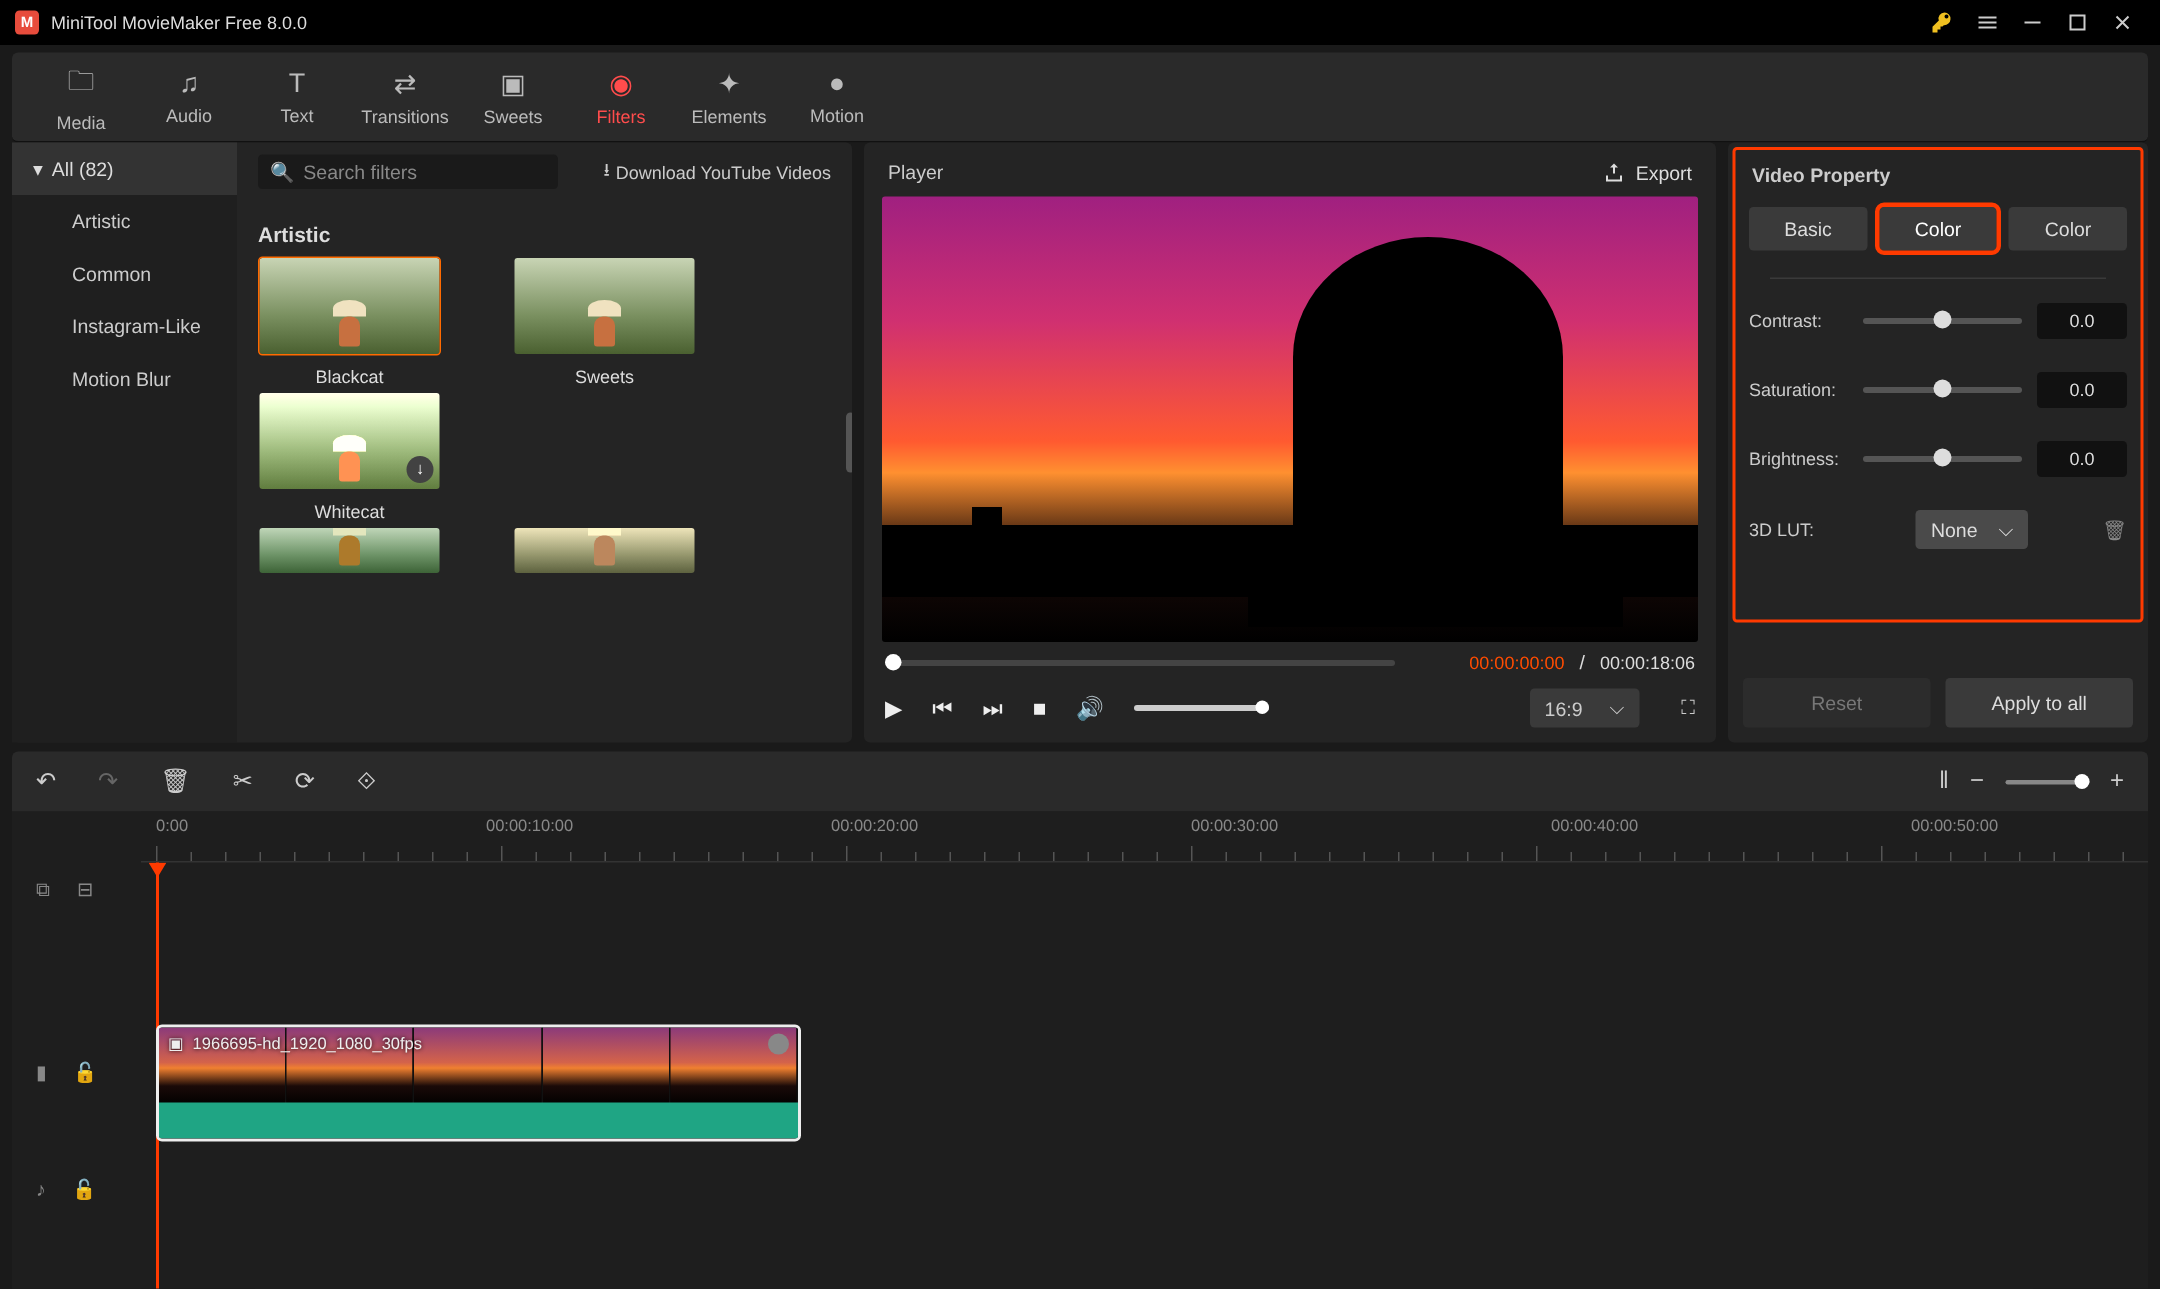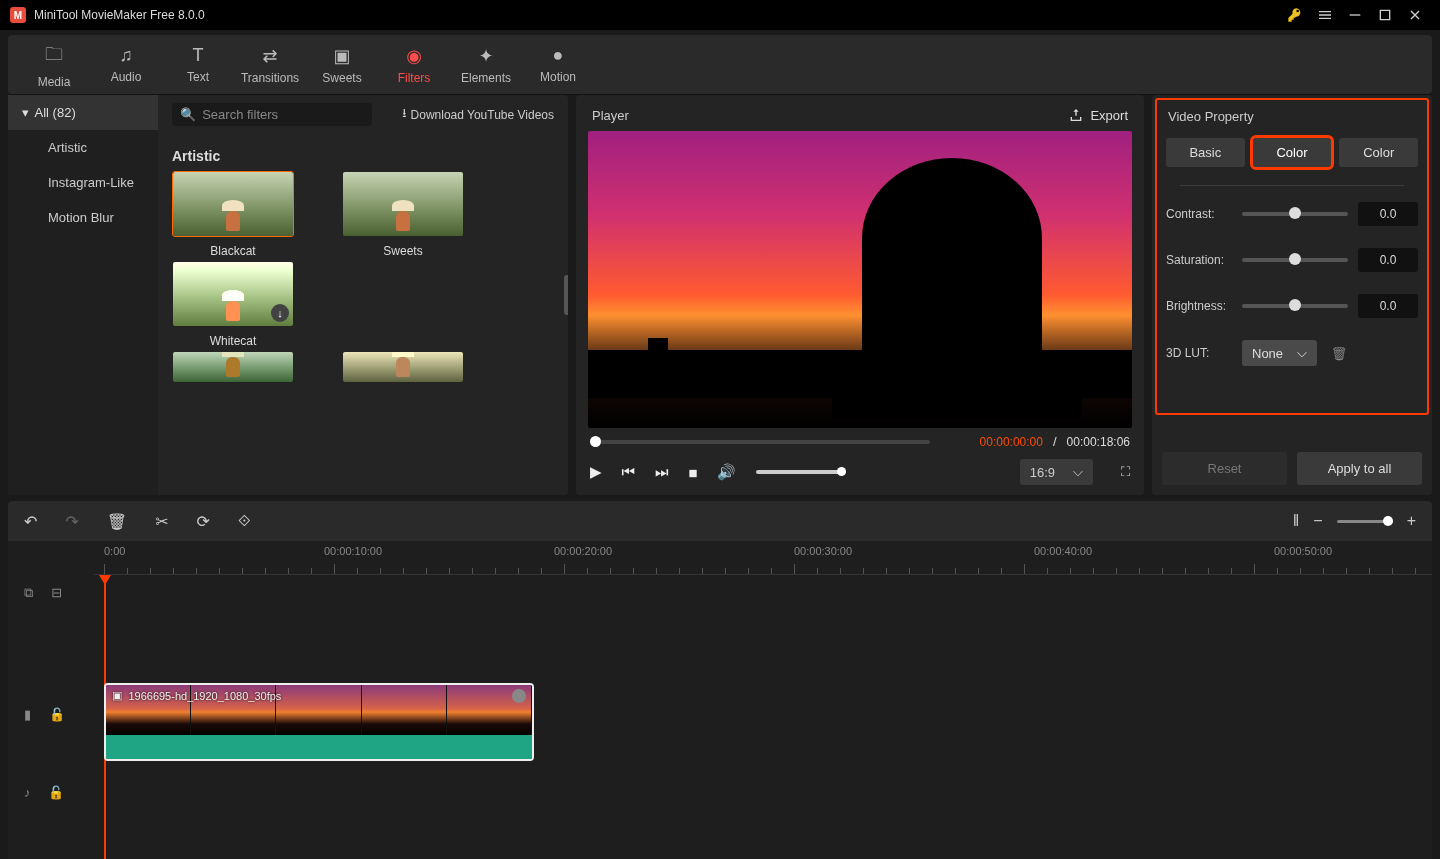--- a/index.html
+++ b/index.html
@@ -42,21 +42,21 @@
 .thumb .label { margin-top:8px; color:#ddd; font-size:12px; }
 .section-title { font-size:14px; font-weight:bold; color:#ddd; margin:14px 0 8px 4px; }
 .person { position:absolute; left:50%; bottom:6px; transform:translateX(-50%); width:22px; height:30px; }
 .person .hat { width:22px; height:11px; background:#f0e2c0; border-radius:50% 50% 0 0; }
 .person .body { width:14px; height:20px; background:#c77040; margin:0 auto; border-radius:6px 6px 2px 2px; }
 .dl-badge { position:absolute; right:4px; bottom:4px; width:18px;height:18px;background:#333;border-radius:50%;display:flex;align-items:center;justify-content:center;color:#ccc;font-size:11px;}
 .filters-scrollbar{position:absolute;right:-2px;top:180px;width:6px;height:40px;background:#555;border-radius:3px;}
 
 
 .player-panel { flex: 1; background: #242424; border-radius:4px; display:flex; flex-direction:column; padding:0;}
-.player-head { display:flex; align-items:center; padding: 12px 16px 8px 16px;}
+.player-head { display:flex; padding: 12px 16px 8px 16px;}
 .player-head .ptitle { color:#ccc; }
 .player-head .export-btn { margin-left:auto; display:flex;align-items:center;gap:6px; color:#ddd; cursor:pointer;}
 .video { flex:1; margin:0 12px; position:relative; background: linear-gradient(180deg,#a02080 0%, #d03070 28%, #ff5a30 55%, #ff9030 62%, #1a0a08 80%, #000 100%); border-radius:2px; overflow:hidden;}
 .silhouette { position:absolute; right:90px; bottom:30px; width:180px; height:240px; background:#000; border-radius: 60% 60% 30% 30% / 40% 40% 20% 20%; }
 .silhouette::after{content:'';position:absolute;bottom:-20px;left:-30px;right:-40px;height:60px;background:#000;border-radius:20px 40px 0 0;}
 .horizon { position:absolute; left:0; right:0; bottom:30px; height:48px; background:#000;}
 .horizon::before{content:'';position:absolute;top:-12px;left:60px;width:20px;height:12px;background:#000;}
 .player-controls { padding:6px 14px 10px 14px; }
 .seek { display:flex; align-items:center; gap:10px;}
 .seek .bar { flex:1; height:4px; background:#444; border-radius:2px; position:relative;}
@@ -66,26 +66,26 @@
 .ctrl-row { display:flex; align-items:center; gap:20px; margin-top:10px;}
 .ctrl-btn { color:#eee; font-size:15px; cursor:pointer; }
 .vol-bar { width:90px; height:4px; background:#ccc; border-radius:2px; position:relative;}
 .vol-bar .vdot{ position:absolute; right:0; top:-3px; width:9px;height:9px;background:#fff;border-radius:50%;}
 .aspect-sel { margin-left:auto; background:#3a3a3a; padding:5px 10px; border-radius:3px; display:flex;align-items:center;gap:18px; color:#ccc;}
 .fullscreen { margin-left:8px; color:#ccc; cursor:pointer;}
 
 
 .prop-panel { width: 280px; background:#242424; border-radius:4px; padding:0; position:relative;}
 .prop-outline { position:absolute; inset:3px 3px 80px 3px; border:2px solid #ff3a00; border-radius:3px; pointer-events:none;}
-.prop-head { padding:14px 16px; color:#ccc; font-size:13px;}
+.prop-head { padding:14px 16px; color:#ccc; font-size:13px;font-weight:bold;}
 .prop-tabs { display:flex; gap:8px; padding:0 14px; }
 .prop-tab { flex:1; text-align:center; background:#3a3a3a; padding:7px 0; border-radius:3px; color:#ddd; cursor:pointer; position:relative;}
 .prop-tab.active { outline:3px solid #ff3a00; color:#fff;}
 .prop-body { padding:18px 14px 8px 14px; }
-.prop-row { display:flex; align-items:center; margin-bottom:22px;}
+.prop-row { display:flex; align-items:center; margin-bottom:22px;justify-content:space-between;}
 .prop-row .plabel { width:76px; color:#ccc; font-size:12px;}
 .prop-row .slider { flex:1; height:4px; background:#555; border-radius:2px; position:relative; margin-right:10px;}
 .prop-row .slider .knob { position:absolute; left:50%; top:-5px; transform:translateX(-50%); width:12px;height:12px;background:#ddd;border-radius:50%;}
 .prop-row .val { width:60px; background:#111; text-align:center; padding:5px 0; border-radius:3px; color:#ddd; font-size:12px;}
 .lut-sel { background:#4a4a4a; padding:5px 10px; border-radius:3px; display:flex;align-items:center;gap:14px; color:#ddd; min-width:68px; justify-content:center;}
 .trash { color:#888; margin-left:14px;}
 .prop-divider{height:1px;background:#3a3a3a;margin:0 14px 16px;}
 .prop-footer { position:absolute; left:10px;right:10px;bottom:10px; display:flex; gap:10px;}
 .prop-footer button { flex:1; background:#3a3a3a; border:none; color:#ddd; padding:9px 0; border-radius:3px; cursor:pointer; font-size:13px;}
 .prop-footer button:first-child{ color:#777; background:#2c2c2c;}
@@ -189,20 +189,23 @@
 <div class="main">
 
   <div class="left-panel">
     <div class="sidebar">
       <div class="all-row">
           <span>▾</span>
           <span>All (82)</span>
         </div>
       <div class="cat">
           <span>Artistic</span>
+        </div>
+      <div class="cat">
+          <span>Common</span>
         </div>
       <div class="cat">
           <span>Instagram-Like</span>
         </div>
       <div class="cat">
           <span>Motion Blur</span>
         </div>
     </div>
     <div class="filters-area">
       <div class="filters-top">

